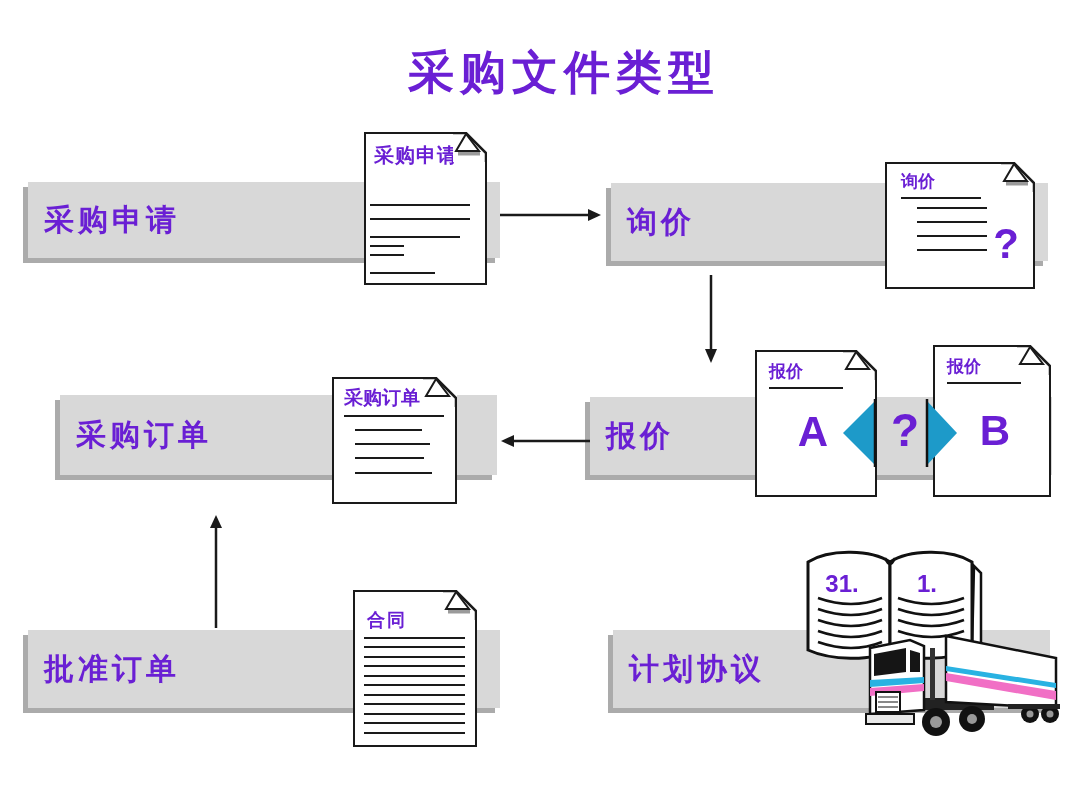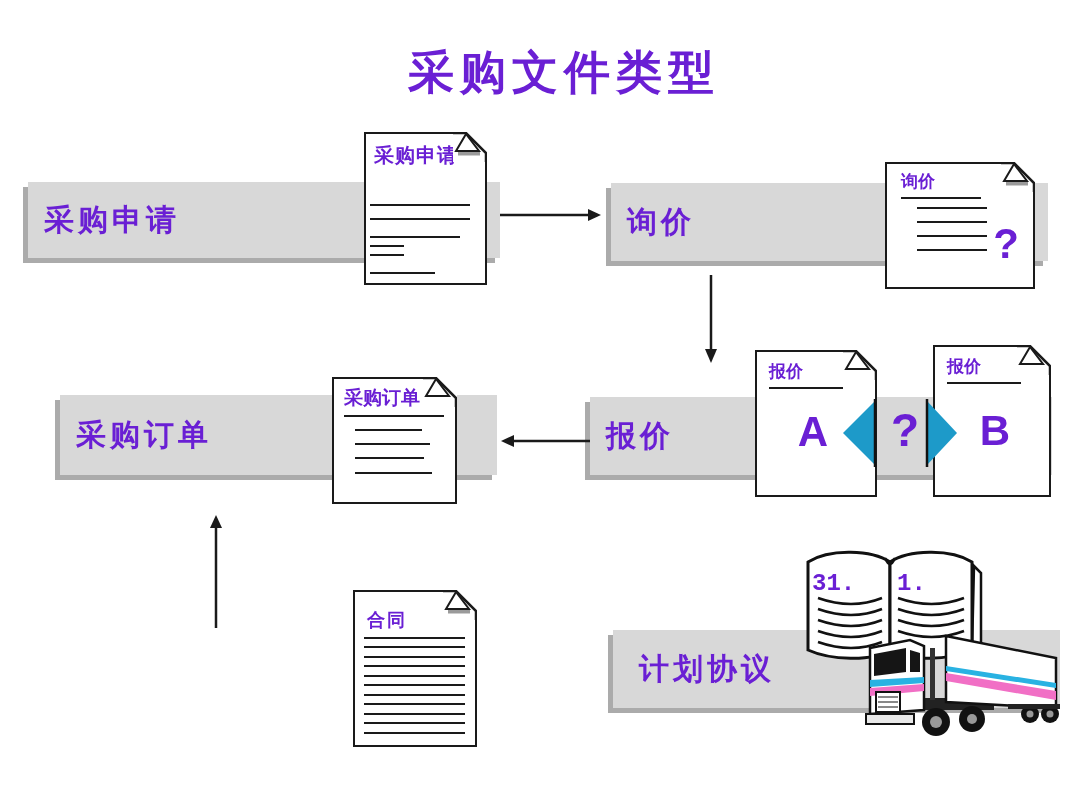--- a/index.html
+++ b/index.html
@@ -18,22 +18,22 @@
   .doc-title{position:absolute;font-weight:bold;color:var(--accent);white-space:nowrap;}
   .doc-title.u{border-bottom:2px solid var(--ink);padding-bottom:4px;}
   .fold{position:absolute;top:-2px;right:-2px;width:34px;height:30px;z-index:3;}
   .ln{position:absolute;height:2px;background:var(--ink);}
   .lines-block{position:absolute;background:repeating-linear-gradient(to bottom,var(--ink) 0 2px,transparent 2px 9.5px);}
   .big-letter{position:absolute;font-family:"Liberation Sans","DejaVu Sans",sans-serif;
               font-weight:bold;color:var(--accent);text-align:center;}
   .arrow{position:absolute;z-index:2;}
   .cmp{position:absolute;z-index:3;color:var(--teal);}
   .book{position:absolute;z-index:2;}
-  .book .num{position:absolute;font-family:Liberation Mono, monospace;
-             font-weight:bold;color:var(--accent);font-size:24px;width:60px;}
+  .book .num{position:absolute;font-family:Liberation Sans, sans-serif;
+             font-weight:bold;color:var(--accent);font-size:24px;text-align:center;width:60px;}
   .truck{position:absolute;z-index:3;}
   .truck .cyan{fill:var(--cyan);} .truck .pink{fill:var(--pink);}
   svg{display:block;}
 </style>
 </head>
 <body>
 
 <div id="canvas">
 
   <div class="title">采购文件类型</div>
@@ -145,33 +145,36 @@
       <path d="M0,1 H13 L33,21 V30" fill="none" stroke="#1a1a1a" stroke-width="2.5"></path>
       <polygon points="13,2 3,19 26,19" fill="#fff" stroke="#1a1a1a" stroke-width="2"></polygon>
     </svg>
   </div>
 
   <svg class="arrow" style="left:206px;top:512px;" width="20" height="118" viewBox="0 0 20 118">
     <line x1="10" y1="116" x2="10" y2="16" stroke="#1a1a1a" stroke-width="2.5"></line>
     <polygon points="4,16 16,16 10,3" fill="#1a1a1a"></polygon>
   </svg>
 
+  <div class="bar" style="left:28px;top:630px;width:472px;height:78px;">
+    <span class="bar-label">批准订单</span>
+  </div>
 
   <div class="doc" style="left:353px;top:590px;width:120px;height:153px;">
     <span class="doc-title" style="left:12px;top:16px;font-size:18px;letter-spacing:2px;text-align:right;">合同</span>
     <div class="lines-block" style="left:9px;top:45px;width:101px;height:98px;"></div>
     <svg class="fold" viewBox="0 0 34 30">
       <rect x="0" y="0" width="34" height="30" fill="#fff"></rect>
       <path d="M0,1 H13 L33,21 V30" fill="none" stroke="#1a1a1a" stroke-width="2.5"></path>
       <line x1="5" y1="21.5" x2="27" y2="21.5" stroke="#9a9a9a" stroke-width="4"></line>
       <polygon points="13,2 3,19 26,19" fill="#fff" stroke="#1a1a1a" stroke-width="2"></polygon>
     </svg>
   </div>
 
-  <div class="bar" style="left:613px;top:630px;width:437px;height:78px;padding-left:10px;">
+  <div class="bar" style="left:613px;top:630px;width:437px;height:78px;">
     <span class="bar-label">计划协议</span>
   </div>
 
   <div class="book" style="left:796px;top:546px;width:188px;height:132px;">
     <svg width="188" height="132" viewBox="0 0 188 132">
       <path d="M178,20 L185,27 L185,112 L176,105 Z" fill="#fff" stroke="#111" stroke-width="2.5"></path>
       <path d="M94,16 C76,4 34,2 12,16 L12,104 C34,114 76,116 94,104 Z" fill="#fff" stroke="#111" stroke-width="3"></path>
       <path d="M94,16 C112,4 154,2 176,16 L176,104 C154,114 112,116 94,104 Z" fill="#fff" stroke="#111" stroke-width="3"></path>
       <path d="M89,12 Q94,24 99,12" fill="none" stroke="#111" stroke-width="2.5"></path>
       <g fill="none" stroke="#111" stroke-width="2.5">

